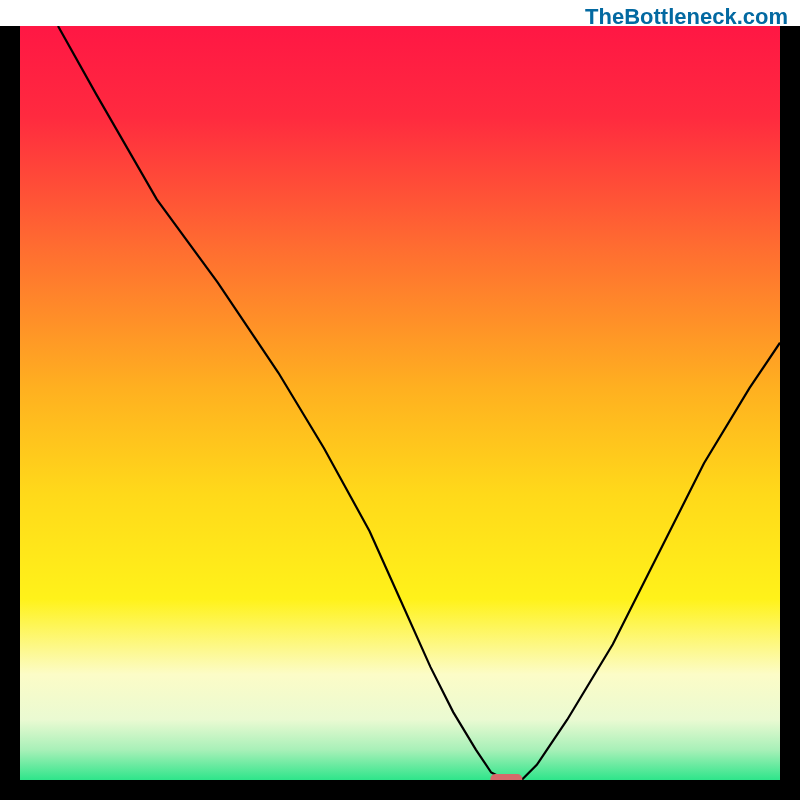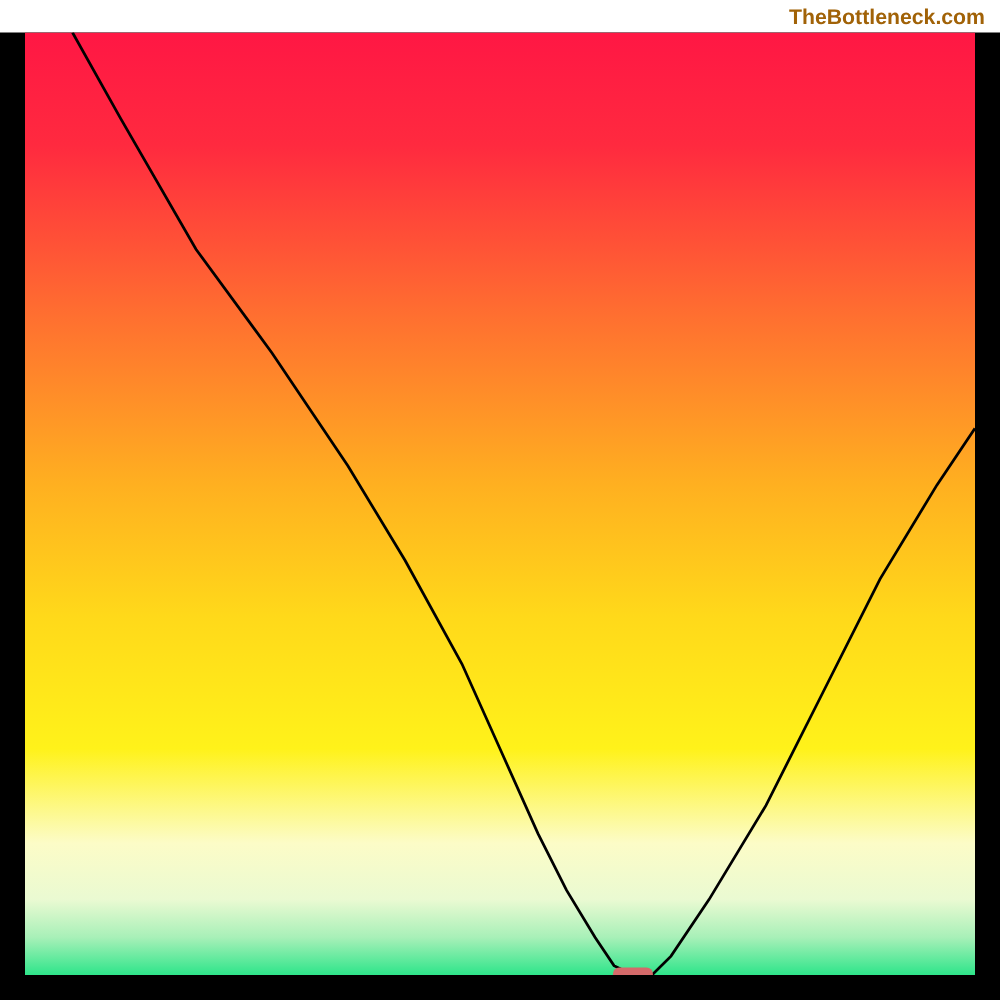--- a/index.html
+++ b/index.html
@@ -9,23 +9,23 @@
     width: 800px;
     height: 800px;
     overflow: hidden;
     position: relative;
   }
   .watermark {
     position: absolute;
     top: 4px;
     right: 12px;
     font-family: Arial, Helvetica, sans-serif;
-    font-size: 17px;
+    font-size: 22px;
     font-weight: bold;
-    color: #a16207;
+    color: #0369a1;
     z-index: 10;
   }
   .frame {
     position: absolute;
     left: 0;
     top: 26px;
     width: 800px;
     height: 774px;
     background: #000;
   }

